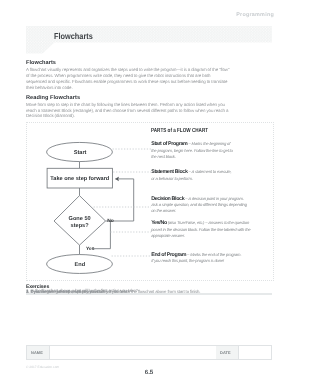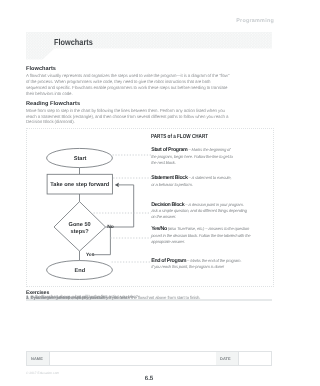--- a/index.html
+++ b/index.html
@@ -1,17 +1,17 @@
 <!DOCTYPE html>
 <html><head>
 <meta charset="utf-8">
 <style>
   html,body{margin:0;padding:0;-webkit-font-smoothing:antialiased;text-rendering:geometricPrecision;}
   body{width:298px;height:386px;background:#ffffff;font-family:"Liberation Sans",sans-serif;overflow:hidden;}
-  .page{position:relative;width:298px;height:308px;margin-top:6px;}
+  .page{position:relative;width:298px;height:308px;}
   
   .subject{position:absolute;right:24px;top:12px;font-size:5.4px;letter-spacing:.25px;color:#c9cdd0;font-weight:700;}
   
   .banner{position:absolute;left:0;top:0;width:298px;height:60px;}
   .banner svg{position:absolute;left:0;top:0;}
   .banner-title{position:absolute;left:54.4px;top:31.6px;font-size:8.6px;line-height:8.6px;font-weight:700;color:#3f4347;transform:scaleX(0.855);transform-origin:0 0;white-space:nowrap;}
   
   .sec{position:absolute;left:26px;}
   h3.h{font-size:5.6px;font-weight:700;color:#2e3237;margin:0;letter-spacing:.05px;line-height:7px;}
   p.b{font-size:4.45px;line-height:5.9px;color:#939699;margin:0;width:205px;letter-spacing:-0.115px;}

